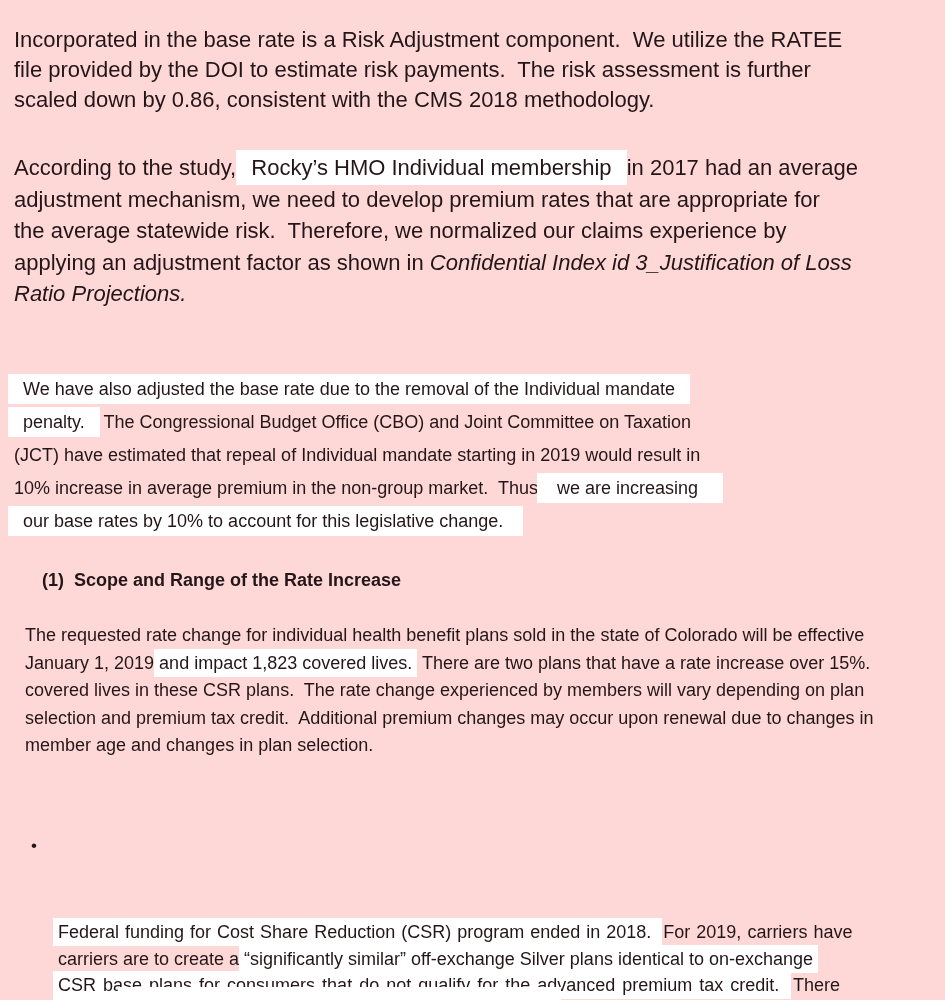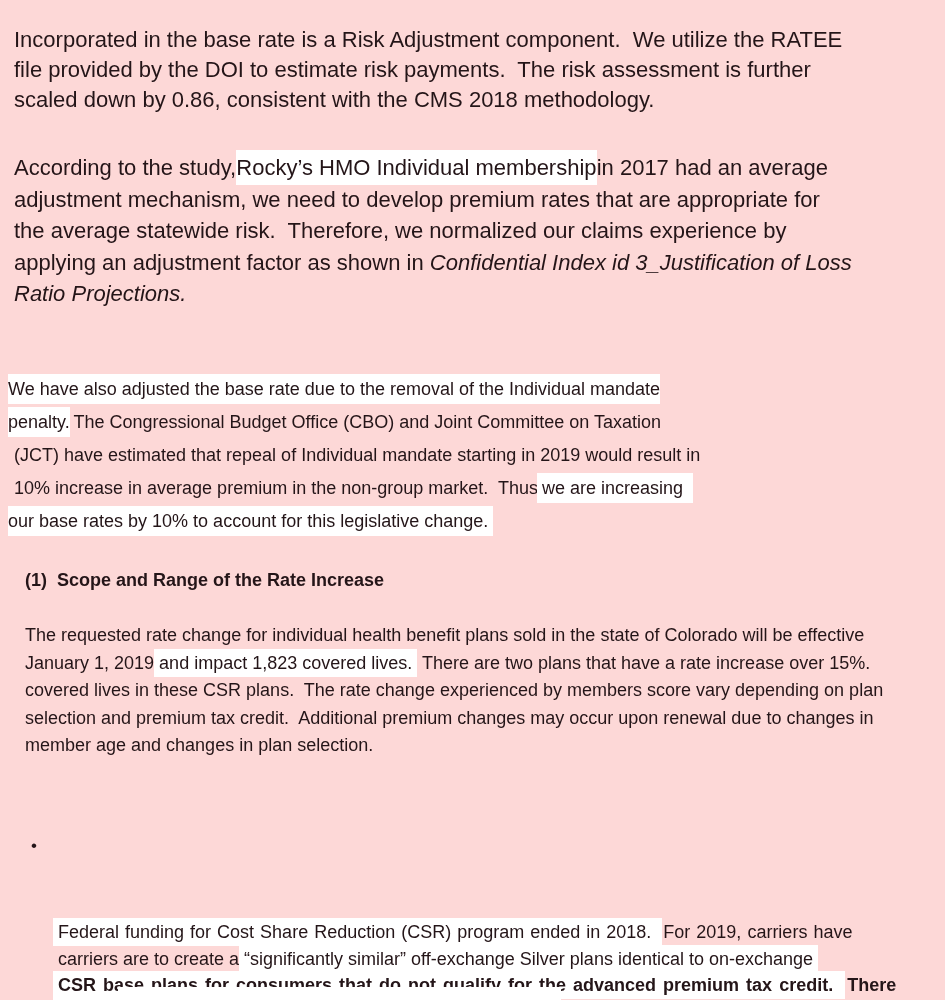--- a/index.html
+++ b/index.html
@@ -9,24 +9,24 @@
     font-family: "Liberation Sans", sans-serif;
   }
   .page { position: absolute; inset: 0; }
   .para { position: absolute; }
   .rich-line { white-space: pre; }
   .lg  { font-size: 22px; line-height: 30px; }
   .lg2 { font-size: 22px; line-height: 31.5px; }
   .lg3 { font-size: 18px; line-height: 33px; }
   .sm  { font-size: 18px; line-height: 27.5px; }
   .sm2 { font-size: 18px; line-height: 26.5px; }
-  .heading { font-weight: bold; font-size: 18px; line-height: 24px; }
+  .heading { font-weight: bold; font-size: 18px; line-height: 24px; margin-left: 17px; }
   .seg { }
   .hl { background: var(--hl, #ffffff); }
-  .lg2 .hl, .lg3 .hl { padding: 5px 0; margin: 12px -6px; }
+  .lg2 .hl, .lg3 .hl { padding: 5px 15px; margin: 12px -6px; }
   .sm .hl, .sm2 .hl  { padding: 4px 5px; margin: 0 -5px; text-align: right; }
   .it { font-style: italic; }
   .b  { font-weight: bold; }
   .bullet-marker { position: absolute; left: 31px; top: 833px; font-size: 17px; line-height: 26px; }
   .bottom-strip { position: absolute; left: 118px; top: 987px; width: 443px; height: 13px; background: var(--hl, #ffffff); }
 </style>
 </head>
 <body style="background: rgb(253, 216, 215); color: rgb(36, 21, 24);">
 
 <div class="page">
@@ -53,29 +53,29 @@
       <div class="rich-line"><span class="seg hl">our base rates by 10% to account for this legislative change. </span></div>
     </div>
 
   <div class="para heading" style="left:25px; top:568px;">
       <div class="rich-line"><span class="seg b">(1)  Scope and Range of the Rate Increase</span></div>
     </div>
 
   <div class="para sm" style="left:25px; top:622px;">
       <div class="rich-line"><span class="seg">The requested rate change for individual health benefit plans sold in the state of Colorado will be effective</span></div>
       <div class="rich-line"><span class="seg">January 1, 2019 </span><span class="seg hl">and impact 1,823 covered lives.</span><span class="seg">  There are two plans that have a rate increase over 15%.</span></div>
-      <div class="rich-line"><span class="seg">covered lives in these CSR plans.  The rate change experienced by members score vary depending on plan</span></div>
+      <div class="rich-line"><span class="seg">covered lives in these CSR plans.  The rate change experienced by members will vary depending on plan</span></div>
       <div class="rich-line"><span class="seg">selection and premium tax credit.  Additional premium changes may occur upon renewal due to changes in</span></div>
       <div class="rich-line"><span class="seg">member age and changes in plan selection.</span></div>
     </div>
 
   <span class="bullet-marker">•</span>
 
   <div class="para sm2" style="left:58px; top:876px;margin-top:43px;">
       <div class="rich-line" style="word-spacing: 1px;"><span class="seg hl">Federal funding for Cost Share Reduction (CSR) program ended in 2018. </span><span class="seg"> For 2019, carriers have</span></div>
       <div class="rich-line"><span class="seg">carriers are to create a </span><span class="seg hl">“significantly similar” off-exchange Silver plans identical to on-exchange</span></div>
-      <div class="rich-line" style="word-spacing: 2px; font-weight: bold;"><span class="seg hl">CSR base plans for consumers that do not qualify for the advanced premium tax credit. </span><span class="seg"> There</span></div>
+      <div class="rich-line" style="word-spacing: 2px;"><span class="seg hl">CSR base plans for consumers that do not qualify for the advanced premium tax credit. </span><span class="seg"> There</span></div>
       <div class="rich-line"><span class="seg hl">will be </span><span class="seg">no CSR subsidy load on these off-exchange plans.</span></div>
     </div>
 
   <div class="bottom-strip"></div>
 
 </div>
 
 </body></html>

